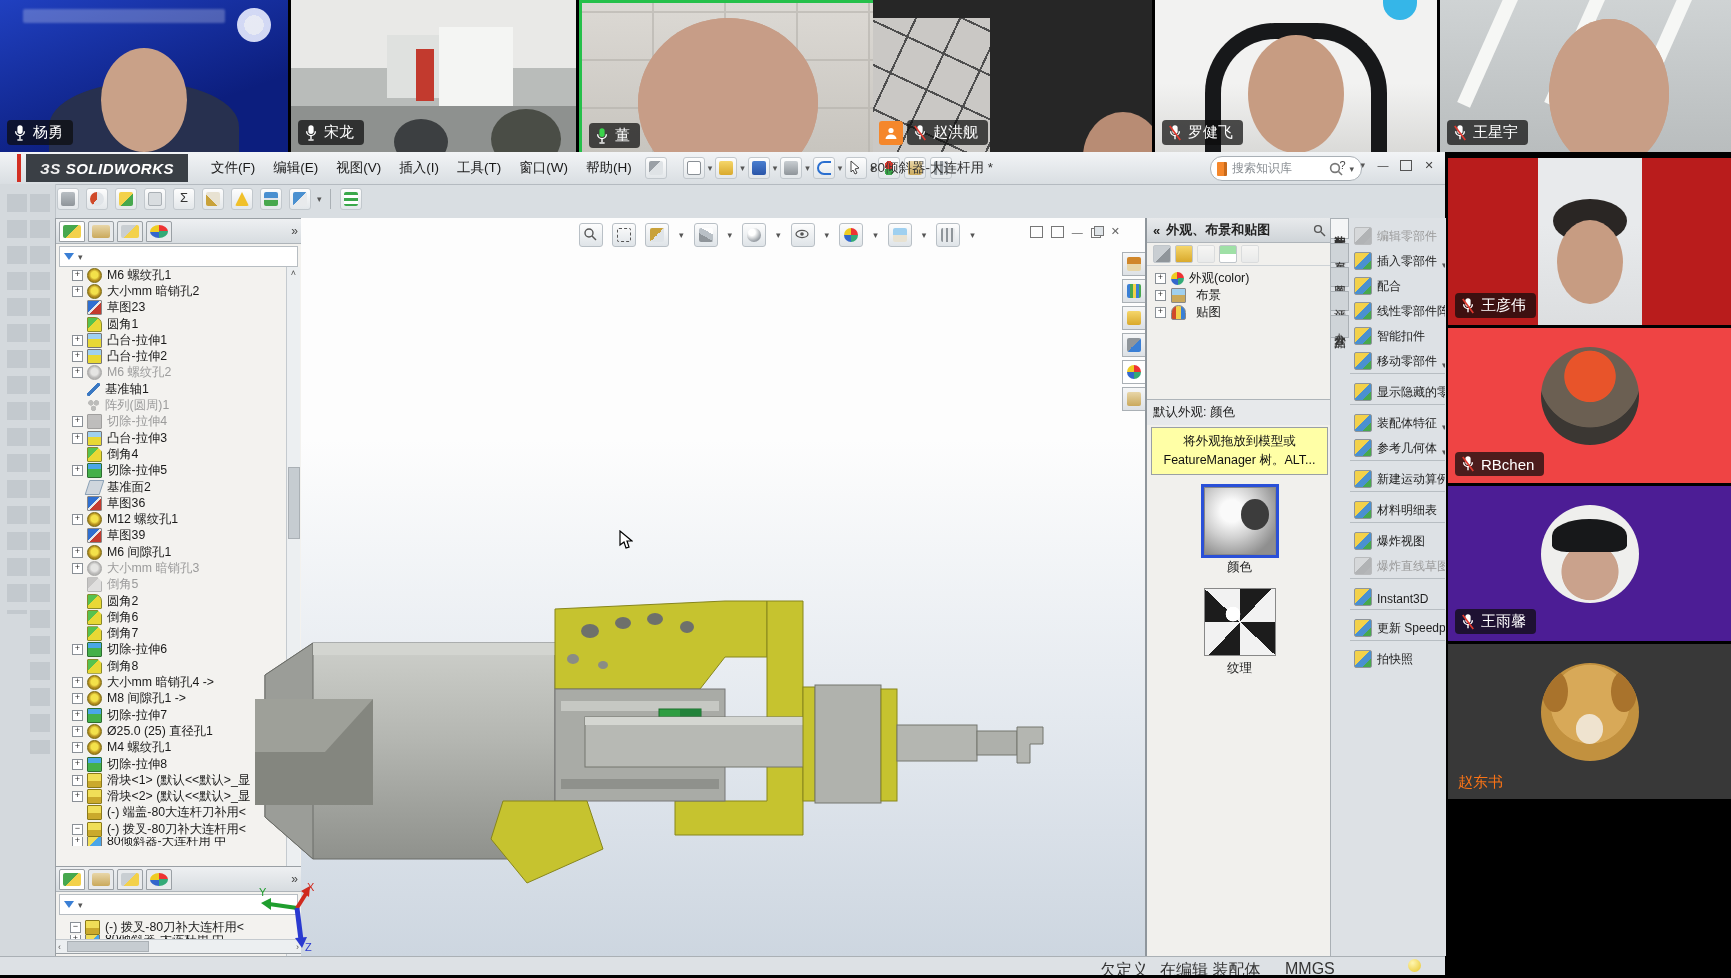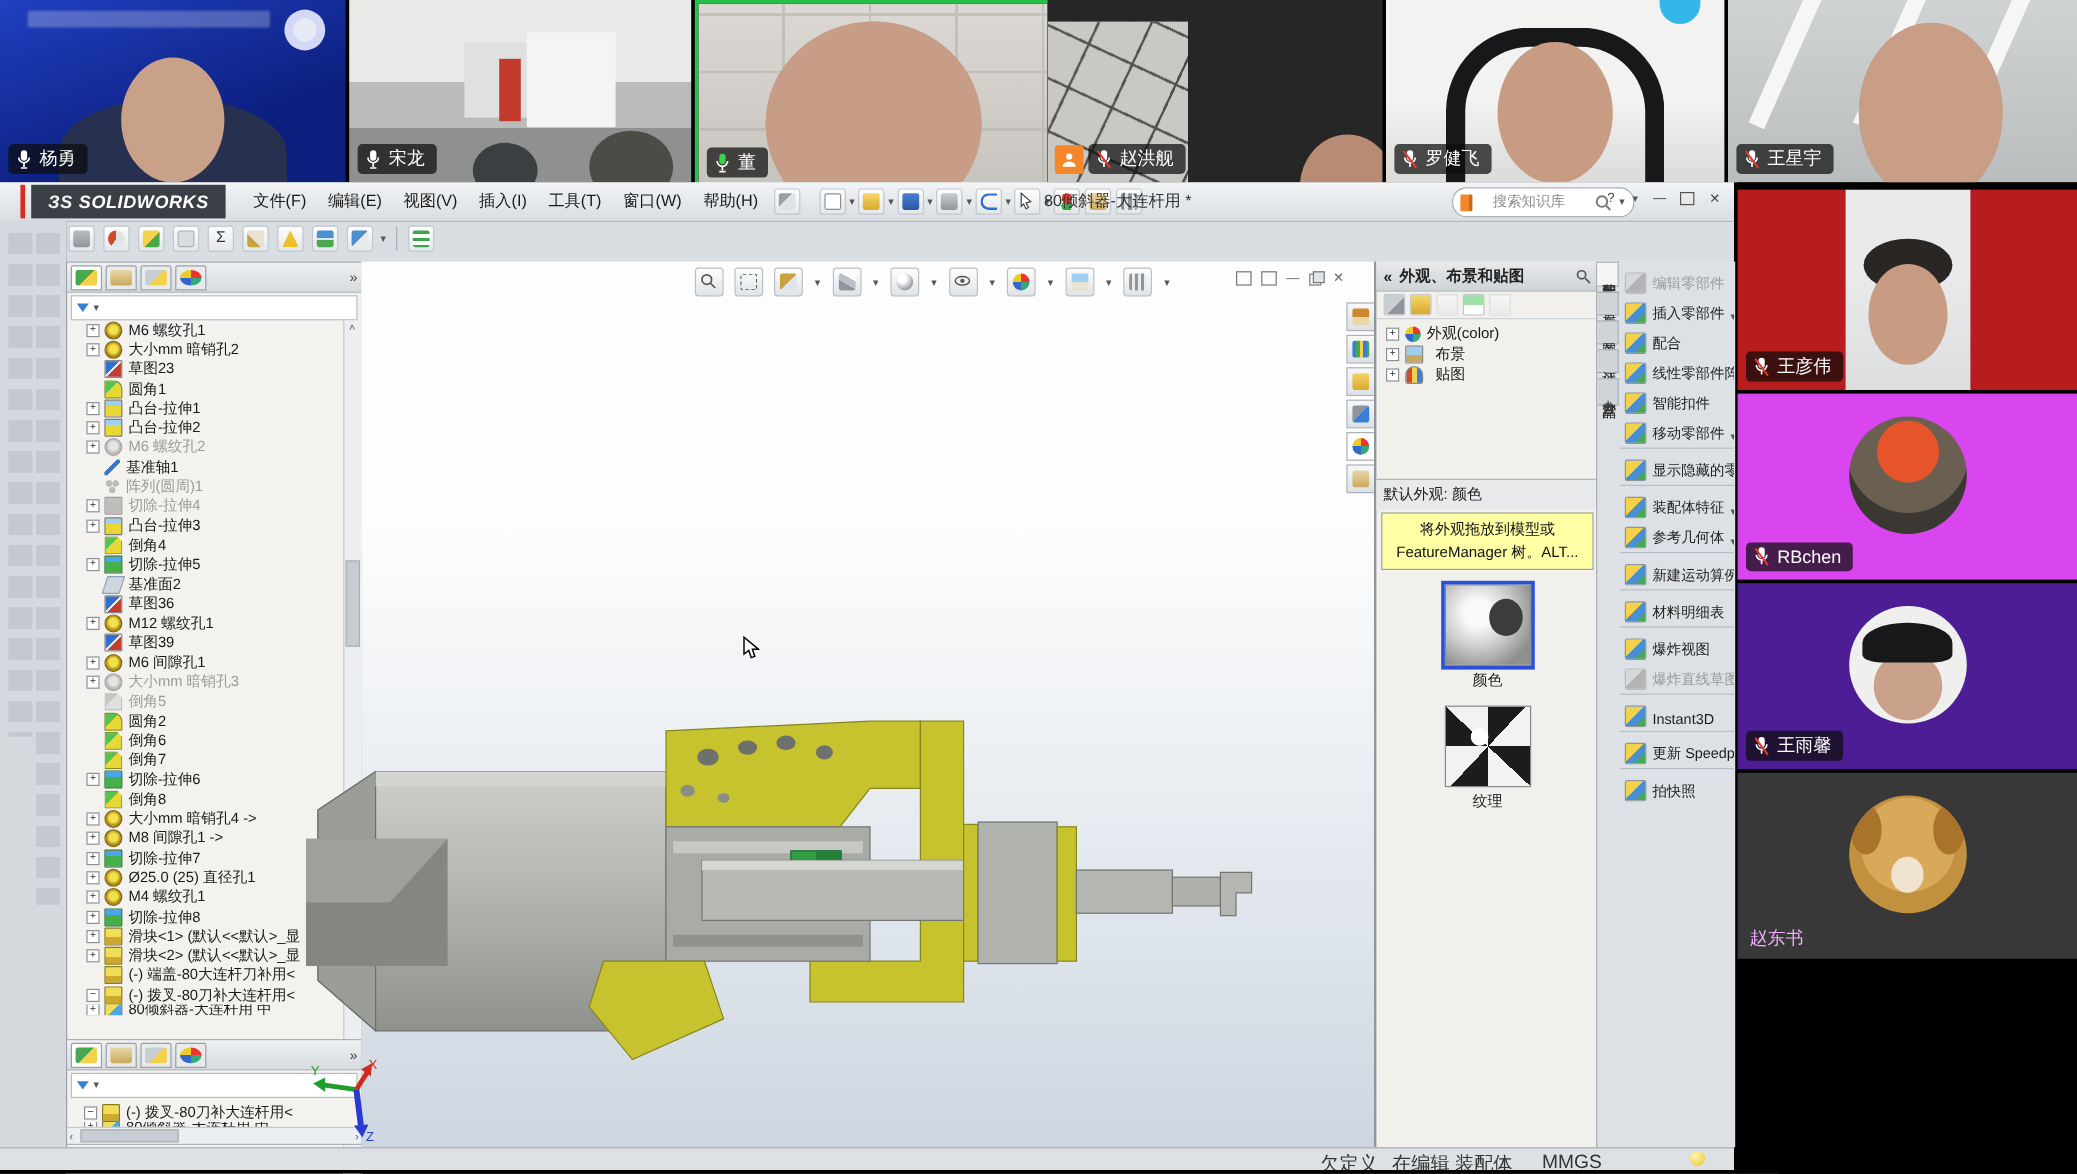--- a/index.html
+++ b/index.html
@@ -2,21 +2,21 @@
 <html><head>
 <meta charset="utf-8">
 <style>
   html,body{margin:0;padding:0;background:#000;}
   #root{position:relative;width:1731px;height:978px;background:#000;overflow:hidden;
         font-family:"Liberation Sans","DejaVu Sans",sans-serif;color:#1a1a1a;}
   
   .tile{position:absolute;overflow:hidden;background:#2e2e2e;}
   .pill{position:absolute;left:7px;bottom:7px;display:flex;align-items:center;gap:6px;
         background:rgba(12,12,12,.72);color:#fff;font-size:15px;padding:3px 10px 3px 6px;border-radius:4px;z-index:5;}
-  .plainname{position:absolute;left:10px;bottom:7px;color:#f0abfc;font-size:15px;z-index:5;}
+  .plainname{position:absolute;left:10px;bottom:7px;color:#f97316;font-size:15px;z-index:5;}
   .badge{width:24px;height:24px;background:#f5872b;border-radius:3px;display:flex;align-items:center;justify-content:center;}
   .avatar{position:absolute;left:50%;top:44%;transform:translate(-50%,-50%);width:98px;height:98px;border-radius:50%;overflow:hidden;}
   .head{position:absolute;border-radius:50%;}
   
   .sc-yang{background:linear-gradient(160deg,#2040c0,#0c1e7e 70%);}
   .sc-yang .banner{position:absolute;left:8%;top:6%;width:70%;height:9%;background:rgba(255,255,255,.25);filter:blur(1px);border-radius:2px;}
   .sc-yang .emblem{position:absolute;right:6%;top:5%;width:34px;height:34px;border-radius:50%;background:radial-gradient(circle,#fff 0 40%,#e8ecff 41% 100%);opacity:.9;}
   .sc-yang .head{left:50%;top:66%;transform:translate(-50%,-50%);width:86px;height:104px;background:#c9a188;}
   .sc-yang .body{position:absolute;left:50%;top:100%;transform:translate(-50%,-78%);width:190px;height:90px;border-radius:50% 50% 0 0;background:#27304f;}
   .sc-song{background:linear-gradient(180deg,#e9e9e7 0 45%,#b9bcba 45% 70%,#8e918f 70%);}
@@ -61,21 +61,21 @@
   .redstripe{position:absolute;left:17px;top:2px;width:4px;height:28px;background:#d32f23;}
   .logo{margin-left:26px;height:28px;background:#3a3f45;color:#fff;display:flex;align-items:center;padding:0 14px;font-size:15px;font-weight:bold;font-style:italic;letter-spacing:.5px;}
   .logo b{font-weight:bold;margin-right:5px;color:#f0f0f0;}
   .menus{display:flex;margin-left:14px;}
   .menus .m{padding:4px 9px;font-size:13.5px;cursor:default;}
   .tbico{width:20px;height:20px;border-radius:3px;margin:0 2px;position:relative;background:linear-gradient(#fdfdfd,#e3e7ea);border:1px solid #c2c8cd;}
   .tbico>i{position:absolute;inset:3px;display:block;border-radius:2px;}
   .caret{font-size:9px;color:#555;margin:0 1px;}
   .title{position:absolute;left:870px;top:7px;width:260px;font-size:13.5px;color:#333;}
   .searchbox{position:absolute;left:1210px;top:4px;width:138px;height:23px;background:#fff;border:1px solid #a9b0b6;border-radius:12px;display:flex;align-items:center;padding:0 6px;gap:5px;}
-  .searchbox .ph{flex:1;font-size:12px;color:#8a8f94;margin-left:12px;}
+  .searchbox .ph{flex:1;font-size:12px;color:#8a8f94;}
   .book{width:10px;height:14px;background:linear-gradient(90deg,#f5872b 70%,#c96a1a 70%);border-radius:1px;}
   .winbtns{position:absolute;right:8px;top:6px;display:flex;gap:9px;align-items:center;}
   .wb{width:16px;height:14px;display:flex;align-items:center;justify-content:center;font-size:11px;color:#444;}
   .toolbar2{position:absolute;left:55px;top:32px;width:400px;height:30px;display:flex;align-items:center;gap:3px;}
   .leftbar{position:absolute;left:0;top:32px;width:55px;height:790px;background:#d4d9dd;border-right:1px solid #bfc5ca;}
   .leftbar .col{position:absolute;top:10px;width:20px;background:repeating-linear-gradient(180deg,#c3c9ce 0 18px,transparent 18px 26px);}
   
   .treepanel{position:absolute;left:55px;top:66px;width:245px;height:796px;background:#f3f2ef;border:1px solid #9aa0a5;}
   .treetabs{height:24px;background:linear-gradient(#eef0f2,#d7dce0);border-bottom:1px solid #aeb4b9;display:flex;align-items:center;padding:0 3px;gap:3px;}
   .ttab{width:24px;height:19px;border:1px solid #9aa0a5;border-radius:2px 2px 0 0;background:#e8eaec;position:relative;}
@@ -964,21 +964,21 @@
       <div class="pill">
         <svg width="14" height="18" viewBox="0 0 16 20">
             <rect x="5" y="1" width="6" height="10" rx="3" fill="#fff"></rect>
             <path d="M3 8 a5 5 0 0 0 10 0" fill="none" stroke="#fff" stroke-width="1.6"></path>
             <line x1="8" y1="13" x2="8" y2="17" stroke="#fff" stroke-width="1.6"></line>
             <line x1="2" y1="2" x2="14" y2="18" stroke="#e03a2f" stroke-width="2"></line>
           </svg>
         <span>王彦伟</span>
       </div>
     </div>
-    <div class="tile" style="left:0;top:176px;width:283px;height:155px;background:#d946ef;">
+    <div class="tile" style="left:0;top:176px;width:283px;height:155px;background:#ef4444;">
       <div class="avatar av-rb"></div>
       <div class="pill">
         <svg width="14" height="18" viewBox="0 0 16 20">
             <rect x="5" y="1" width="6" height="10" rx="3" fill="#fff"></rect>
             <path d="M3 8 a5 5 0 0 0 10 0" fill="none" stroke="#fff" stroke-width="1.6"></path>
             <line x1="8" y1="13" x2="8" y2="17" stroke="#fff" stroke-width="1.6"></line>
             <line x1="2" y1="2" x2="14" y2="18" stroke="#e03a2f" stroke-width="2"></line>
           </svg>
         <span>RBchen</span>
       </div>

